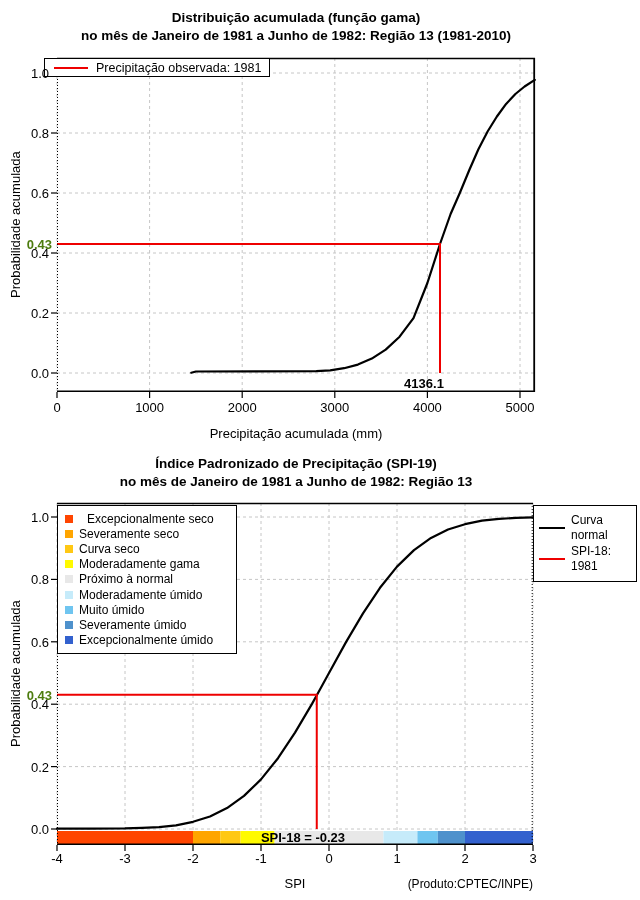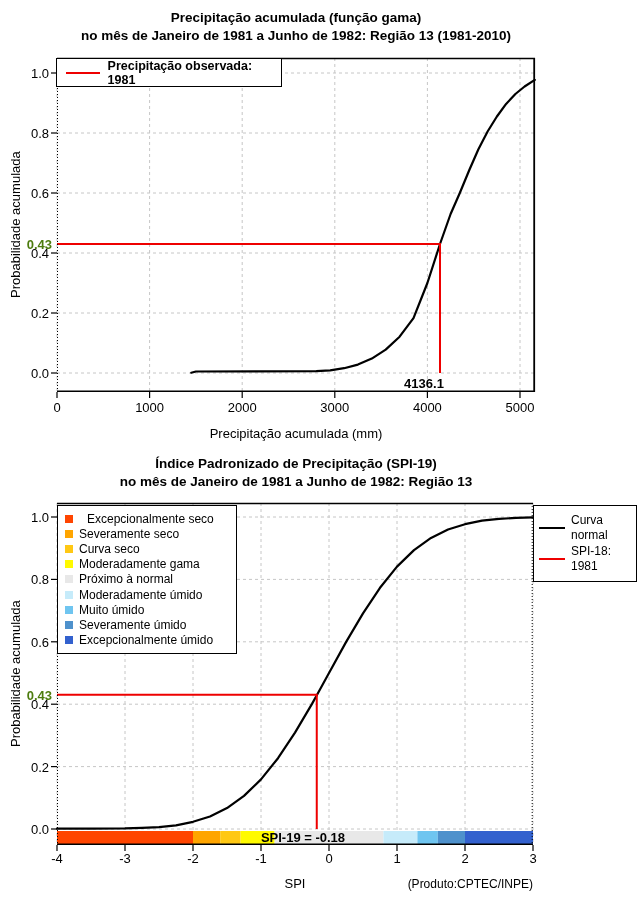--- a/index.html
+++ b/index.html
@@ -16,21 +16,21 @@
   .legendbox{position:absolute;border:1px solid #000;background:#fff;box-sizing:border-box;}
   .toplegend{display:flex;align-items:center;gap:8px;padding-left:9px;}
   .linesample{display:inline-block;height:0;border-top:2.2px solid #EE0000;}
   .annot{position:absolute;font-weight:bold;font-size:13px;}
   .prob{color:#4d7c0f;text-align:right;}
 </style>
 </head>
 <body>
 
 <div class="chart" id="chart-top" style="top:0;height:450px;">
-  <div class="title" style="top:10px;">Precipitação acumulada (função gama)</div>
+  <div class="title" style="top:10px;">Distribuição acumulada (função gama)</div>
   <div class="title" style="top:28px;">no mês de Janeiro de 1981 a Junho de 1982: Região 13 (1981-2010)</div>
 
   <div class="ylab" style="left:8px;top:58px;height:334px;width:18px;">Probabilidade acumulada</div>
 
   <div class="plot" style="left:57px;top:58px;width:478px;height:334px;">
     <svg id="svg-top" width="478" height="334">
         <line x1="0" y1="0" x2="0" y2="334" stroke="#C6C6C6" stroke-width="1" stroke-dasharray="3 3"></line>
         <line x1="92.6" y1="0" x2="92.6" y2="334" stroke="#C6C6C6" stroke-width="1" stroke-dasharray="3 3"></line>
         <line x1="185.2" y1="0" x2="185.2" y2="334" stroke="#C6C6C6" stroke-width="1" stroke-dasharray="3 3"></line>
         <line x1="277.8" y1="0" x2="277.8" y2="334" stroke="#C6C6C6" stroke-width="1" stroke-dasharray="3 3"></line>
@@ -56,21 +56,21 @@
         <line x1="463" y1="334" x2="463" y2="340" stroke="#000" stroke-width="1.2"></line>
         <line x1="-6" y1="315" x2="0" y2="315" stroke="#000" stroke-width="1.2"></line>
         <line x1="-6" y1="255" x2="0" y2="255" stroke="#000" stroke-width="1.2"></line>
         <line x1="-6" y1="195" x2="0" y2="195" stroke="#000" stroke-width="1.2"></line>
         <line x1="-6" y1="135" x2="0" y2="135" stroke="#000" stroke-width="1.2"></line>
         <line x1="-6" y1="75" x2="0" y2="75" stroke="#000" stroke-width="1.2"></line>
         <line x1="-6" y1="15" x2="0" y2="15" stroke="#000" stroke-width="1.2"></line>
       </svg>
   </div>
 
-  <div class="legendbox toplegend" style="left:56px;top:58px;width:226px;height:29px;font-weight:bold;">
+  <div class="legendbox toplegend" style="left:44px;top:58px;width:226px;height:19px;">
     <span class="linesample" id="top-legend-line" style="width: 34px; border-top-color: rgb(238, 0, 0);"></span>
     <span style="font-size:12.5px;">Precipitação observada: 1981</span>
   </div>
 
   <div class="annot prob" style="left:12px;top:237px;width:40px;">0.43</div>
   <div class="annot" style="left:384px;top:376px;width:80px;text-align:center;">4136.1</div>
 
   <div class="xlab" style="left:57px;top:426px;width:478px;">Precipitação acumulada (mm)</div>
 <div style="position: absolute; left: 27px; top: 400px; width: 60px; text-align: center; font-size: 13px;">0</div>
     <div style="position: absolute; left: 119.6px; top: 400px; width: 60px; text-align: center; font-size: 13px;">1000</div>
@@ -183,21 +183,21 @@
         <div style="width: 26px; flex: 0 0 26px; height: 0px; border-top: 2.2px solid rgb(0, 0, 0);"></div>
         <div style="font-size: 12px; width: 64px; line-height: 15px;">Curva normal</div>
       </div>
       <div style="display: flex; align-items: center; gap: 6px; margin: 1px 0px;">
         <div style="width: 26px; flex: 0 0 26px; height: 0px; border-top: 2.2px solid rgb(238, 0, 0);"></div>
         <div style="font-size: 12px; width: 64px; line-height: 15px;">SPI-18: 1981</div>
       </div>
     </div>
 
   <div class="annot prob" style="left:12px;top:238px;width:40px;">0.43</div>
-  <div class="annot" style="left:240px;top:381px;width:126px;text-align:center;line-height:14px;">SPI-19 = -0.18</div>
+  <div class="annot" style="left:240px;top:381px;width:126px;text-align:center;line-height:14px;">SPI-18 = -0.23</div>
 
   <div class="xlab" style="left:57px;top:426px;width:476px;">SPI</div>
   <div class="xlab" style="left:293px;top:427px;width:240px;text-align:right;font-size:12px;">(Produto:CPTEC/INPE)</div>
 <div style="position: absolute; left: 27px; top: 401px; width: 60px; text-align: center; font-size: 13px;">-4</div>
     <div style="position: absolute; left: 95px; top: 401px; width: 60px; text-align: center; font-size: 13px;">-3</div>
     <div style="position: absolute; left: 163px; top: 401px; width: 60px; text-align: center; font-size: 13px;">-2</div>
     <div style="position: absolute; left: 231px; top: 401px; width: 60px; text-align: center; font-size: 13px;">-1</div>
     <div style="position: absolute; left: 299px; top: 401px; width: 60px; text-align: center; font-size: 13px;">0</div>
     <div style="position: absolute; left: 367px; top: 401px; width: 60px; text-align: center; font-size: 13px;">1</div>
     <div style="position: absolute; left: 435px; top: 401px; width: 60px; text-align: center; font-size: 13px;">2</div>

